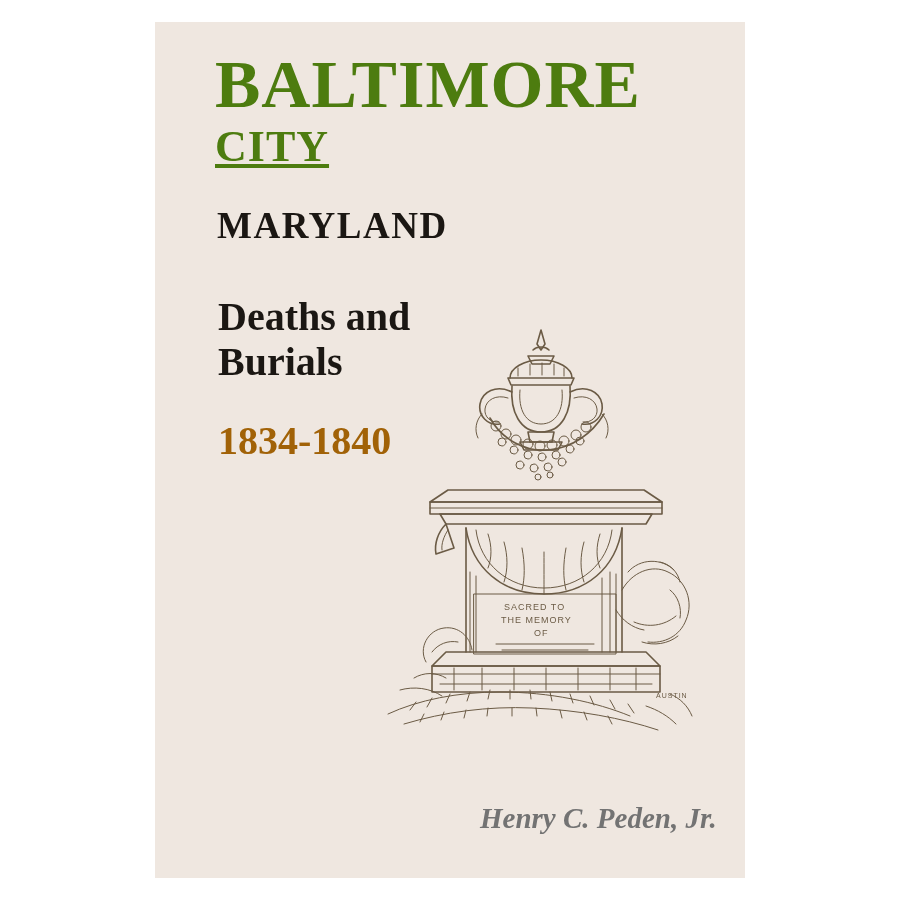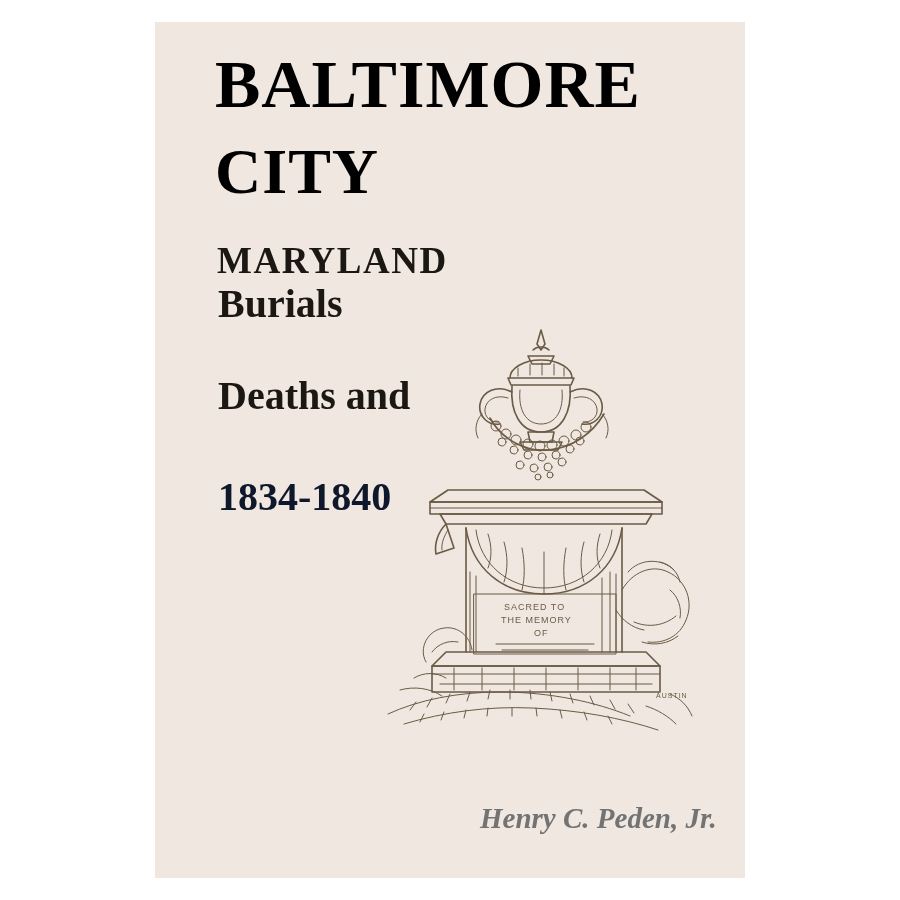--- a/index.html
+++ b/index.html
@@ -31,32 +31,33 @@
   .title-block {
     position: absolute;
     left: 60px;
     top: 28px;
     width: 480px;
   }
 
   .title-line {
     font-family: "Liberation Serif", serif;
     font-weight: bold;
-    color: #000000;
+    color: #4d7c0f;
     letter-spacing: 1px;
     line-height: 1.02;
   }
 
   #title-main-1 {
     font-size: 68px;
   }
 
   #title-main-2 {
-    font-size: 64px;
-    margin-top: 20px;
+    font-size: 44px;
+    margin-top: 6px;
+    text-decoration: underline;
   }
 
   #subtitle-state {
     font-size: 37px;
     font-weight: bold;
     color: #1b1713;
     letter-spacing: 1.5px;
     margin-top: 34px;
     margin-left: 2px;
   }
@@ -70,24 +71,24 @@
     line-height: 1.12;
   }
 
   #subject-line-1 {
     margin-top: 48px;
   }
 
   #years {
     font-size: 40px;
     font-weight: bold;
-    color: #0f172a;
+    color: #a16207;
     letter-spacing: 0px;
     margin-left: 3px;
-    margin-top: 54px;
+    margin-top: 32px;
   }
 
   #author {
     position: absolute;
     left: 325px;
     top: 780px;
     font-size: 29px;
     font-weight: bold;
     font-style: italic;
     color: #737373;
@@ -136,22 +137,22 @@
 <body>
 
 <div id="page">
 
   <div id="book-cover">
 
     <div class="title-block">
       <div class="title-line" id="title-main-1">BALTIMORE</div>
       <div class="title-line" id="title-main-2">CITY</div>
       <div id="subtitle-state">MARYLAND</div>
+      <div id="subject-line-1">Deaths and</div>
       <div id="subject-line-2">Burials</div>
-      <div id="subject-line-1">Deaths and</div>
       <div id="years">1834-1840</div>
     </div>
 
     <div id="monument-illustration">
       <svg viewBox="0 0 350 420" xmlns="http://www.w3.org/2000/svg">
 
         <g class="ink-thin">
           <path d="M252 268 c10 -18 30 -26 46 -18 18 8 26 30 18 48 -6 16 -22 24 -38 22"></path>
           <path d="M258 250 c12 -14 34 -14 46 -2"></path>
           <path d="M264 300 c14 6 30 4 42 -6"></path>

